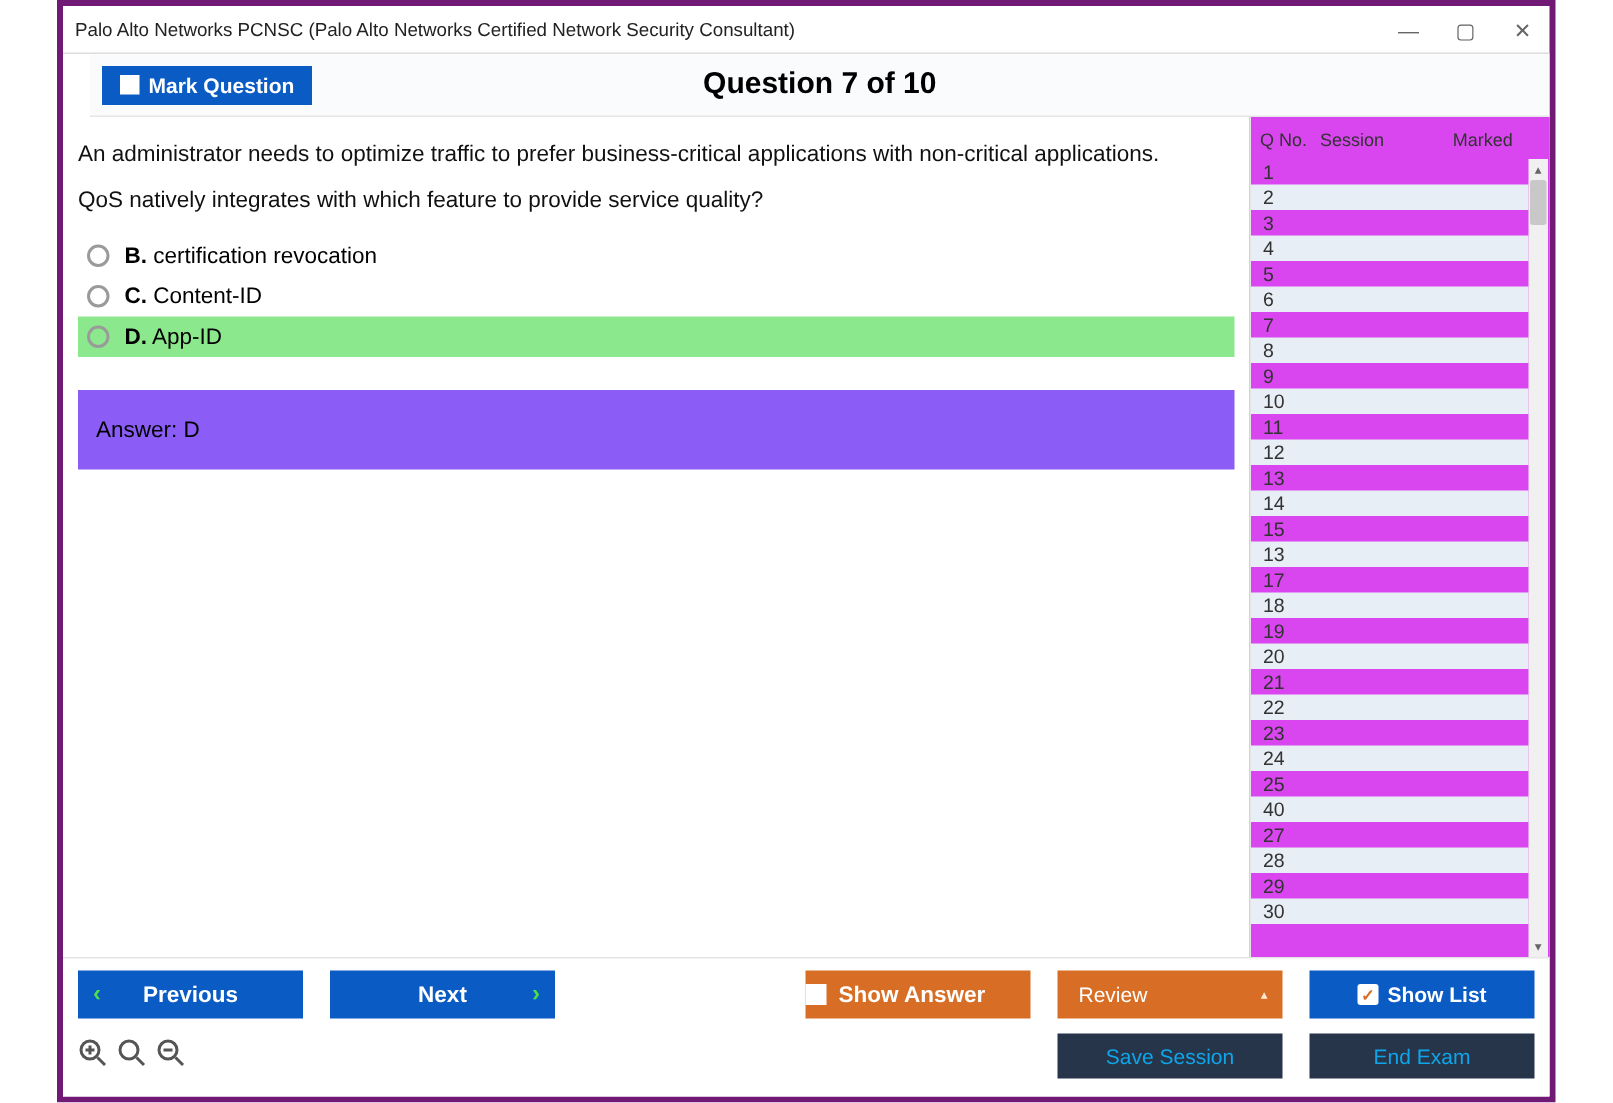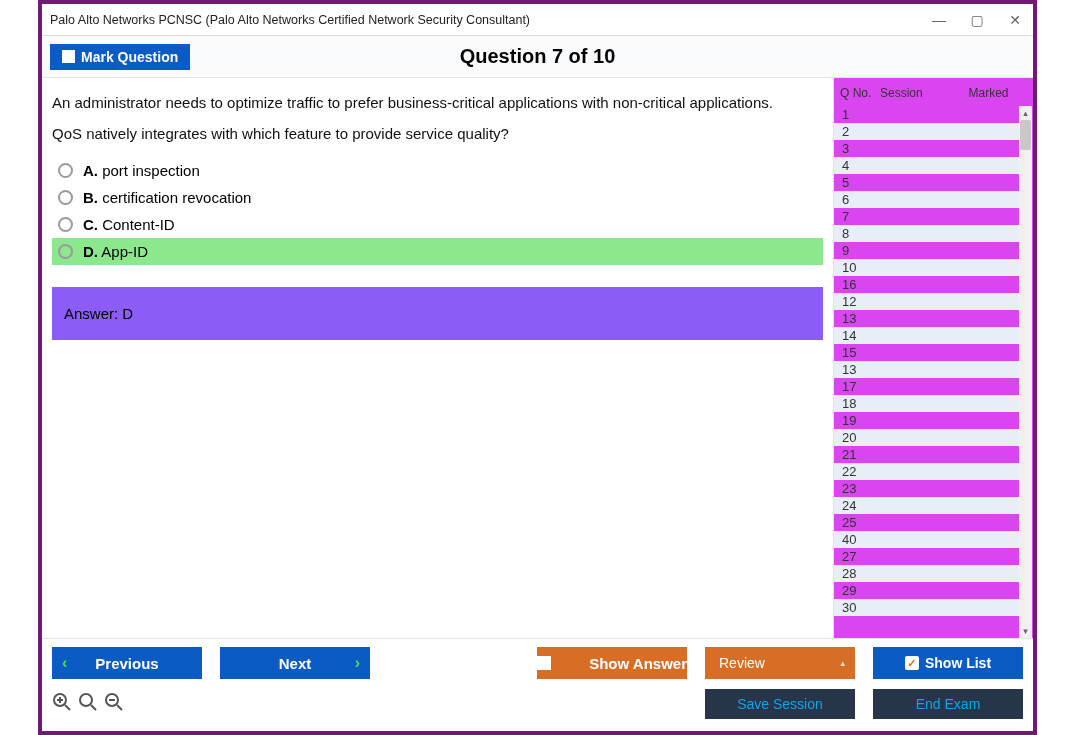--- a/index.html
+++ b/index.html
@@ -10,20 +10,21 @@
   }
   .titlebar {
     height: 32px; display: flex; align-items: center; padding: 0 8px; font-size: 12.5px; color:#222;
     border-bottom: 1px solid #ddd;
   }
   .titlebar .wincontrols { margin-left: auto; display:flex; gap:18px; color:#666; }
   .titlebar .wincontrols span { width:20px; text-align:center; font-size:14px; }
   .topbar {
     height: 42px; background:#fafbfc; border-bottom:1px solid #e5e5e5; display:flex; align-items:center; padding:0 8px;
     position:relative;
+    margin-left:18px;
   }
   .btn-blue {
     background:#0a5bc4; color:#fff; border:none; padding:5px 12px; font-weight:bold; font-size:14px; cursor:pointer;
     display:inline-flex; align-items:center; gap:6px;
   }
   .btn-blue .chk-empty { width:13px; height:13px; background:#fff; display:inline-block; }
   .btn-blue .chk-check { width:14px; height:14px; background:#fff; color:#d86e25; display:inline-flex; align-items:center; justify-content:center; font-size:11px; font-weight:bold; border-radius:2px; }
   .qheader {
     position:absolute; left:0; right:0; text-align:center; font-weight:bold; font-size:20px; pointer-events:none;
   }
@@ -69,21 +70,21 @@
   .btnrow { display:flex; align-items:center; gap:18px; }
   .btn-nav {
     background:#0a5bc4; color:#fff; border:none; width:150px; height:32px; font-weight:bold; font-size:15px;
     display:inline-flex; align-items:center; justify-content:center; gap:10px; cursor:pointer; position:relative;
   }
   .btn-nav .arrow-l, .btn-nav .arrow-r { color:#4de04d; font-weight:bold; font-size:16px; }
   .btn-nav.prev .arrow-l { position:absolute; left:10px; }
   .btn-nav.next .arrow-r { position:absolute; right:10px; }
   .btn-orange {
     background:#d86e25; color:#fff; border:none; width:150px; height:32px; font-weight:bold; font-size:15px;
-    display:inline-flex; align-items:center; justify-content:space-between; gap:8px; cursor:pointer; position:relative;
+    display:inline-flex; align-items:center; justify-content:flex-start; gap:8px; cursor:pointer; position:relative;
   }
   .btn-orange .chk-empty { width:14px; height:14px; background:#fff; display:inline-block; }
   .btn-dark {
     background:#26354a; color:#0ea5e9; border:none; width:150px; height:30px; font-size:14px; cursor:pointer;
     display:inline-flex; align-items:center; justify-content:center;
   }
   .btn-orange.review { justify-content:flex-start; padding-left:14px; font-weight:normal; font-size:14px; }
   .btn-orange.review .mini-arrow { position:absolute; right:10px; font-size:9px; color:#ffe7d3; }
   .spacer { flex:1; }
   .row2 { display:flex; align-items:center; gap:18px; margin-top:10px; }
@@ -115,24 +116,20 @@
   <div class="contentrow">
 
     <div class="main">
       <div class="qtext">
         <div>An administrator needs to optimize traffic to prefer business-critical applications with non-critical applications.</div>
         <div style="height:8px"></div>
         <div>QoS natively integrates with which feature to provide service quality?</div>
       </div>
 
       <div class="options">
-        <div class="optrow">
-          <span class="radio"></span>
-          <span class="optlabel"><b>A.</b> <span>port inspection</span></span>
-        </div>
         <div class="optrow">
           <span class="radio"></span>
           <span class="optlabel"><b>B.</b> <span>certification revocation</span></span>
         </div>
         <div class="optrow">
           <span class="radio"></span>
           <span class="optlabel"><b>C.</b> <span>Content-ID</span></span>
         </div>
         <div class="optrow correct">
           <span class="radio"></span>
@@ -154,21 +151,21 @@
             <div class="qrow">1</div>
             <div class="qrow alt">2</div>
             <div class="qrow">3</div>
             <div class="qrow alt">4</div>
             <div class="qrow">5</div>
             <div class="qrow alt">6</div>
             <div class="qrow">7</div>
             <div class="qrow alt">8</div>
             <div class="qrow">9</div>
             <div class="qrow alt">10</div>
-            <div class="qrow">16</div>
+            <div class="qrow">11</div>
             <div class="qrow alt">12</div>
             <div class="qrow">13</div>
             <div class="qrow alt">14</div>
             <div class="qrow">15</div>
             <div class="qrow alt">13</div>
             <div class="qrow">17</div>
             <div class="qrow alt">18</div>
             <div class="qrow">19</div>
             <div class="qrow alt">20</div>
             <div class="qrow">21</div>

